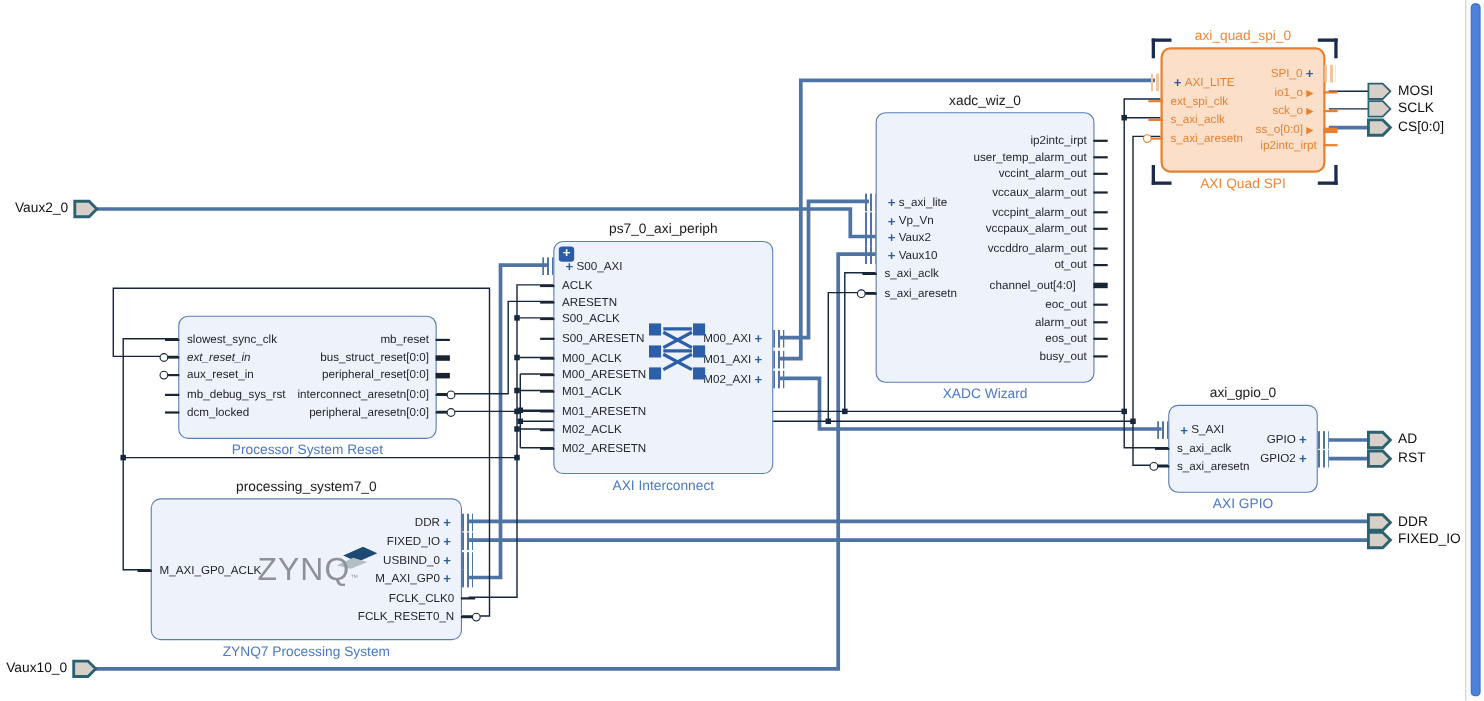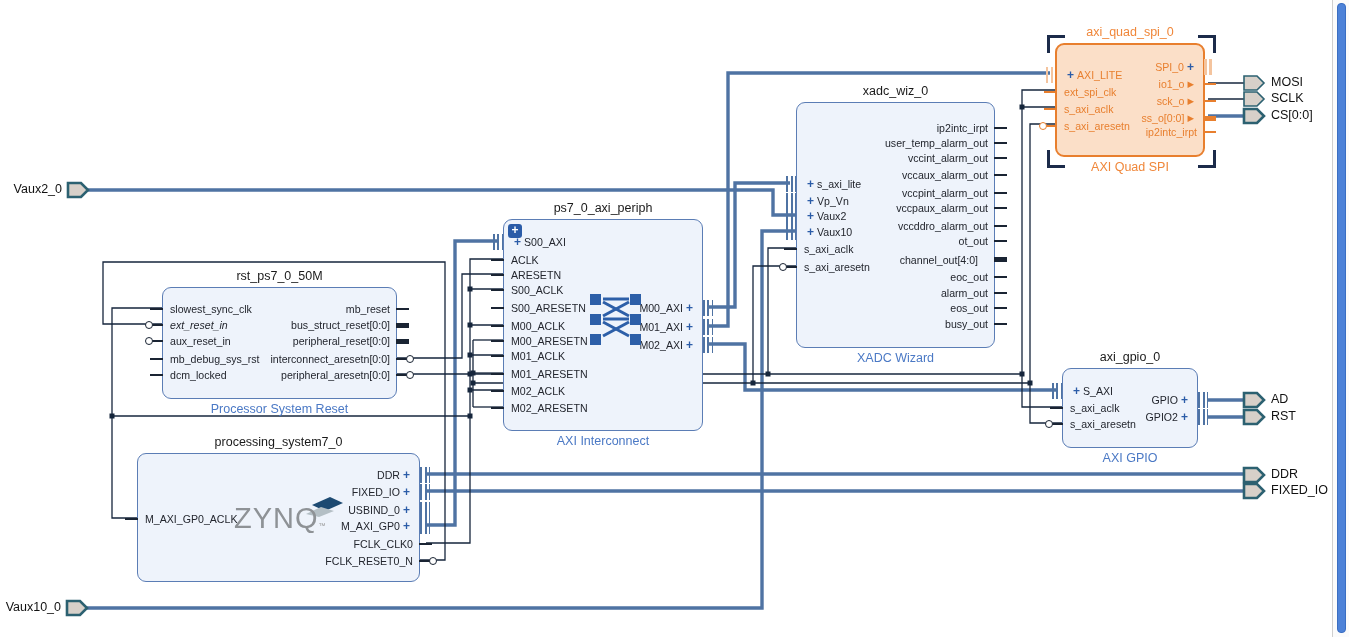--- a/index.html
+++ b/index.html
@@ -155,21 +155,20 @@
           <span>interconnect_aresetn[0:0]</span>
         </div>
         <div class="pin" style="width: 13px; height: 2px; top: 70px; right: -13px;"></div>
         <div class="pin circle" style="width: 6px; height: 6px; top: 66.5px; right: -18px;"></div>
         <div class="prow rside" style="right: 6px; top: 80px;">
           <span>peripheral_aresetn[0:0]</span>
         </div>
         <div class="pin" style="width: 13px; height: 2px; top: 86px; right: -13px;"></div>
         <div class="pin circle" style="width: 6px; height: 6px; top: 82.5px; right: -18px;"></div>
       </div>
-      <div class="btitle" style="left: 129.5px; top: 269px;">rst_ps7_0_50M</div>
       <div class="btype" style="left: 129.5px; top: 402px;">Processor System Reset</div>
       <div class="block blue" style="left: 137px; top: 453px; width: 283px; height: 129px;">
         <div class="prow" style="left: 7px; top: 58px;">
           <span>M_AXI_GP0_ACLK</span>
         </div>
         <div class="pin" style="width: 13px; height: 2px; top: 64px; left: -13px;"></div>
         <div class="prow rside" style="right: 6px; top: 14px;">
           <span class="plus">+</span>
           <span>DDR</span>
         </div>
@@ -198,20 +197,21 @@
         </div>
         <div class="pin" style="width: 13px; height: 2px; top: 106px; right: -13px;"></div>
         <div class="pin circle" style="width: 6px; height: 6px; top: 102.5px; right: -18px;"></div>
         <div class="zynq" style="left: 96px; top: 48px;">ZYNQ<span class="tm">™</span></div>
         <svg width="40" height="24" style="position: absolute; left: 168px; top: 42px;">
           <polygon points="6,9 24,1 37,7 19,15" fill="#1d4a72"></polygon>
           <polygon points="0,18 15,11 28,15 13,21" fill="#b4bfc5"></polygon>
         </svg>
       </div>
       <div class="btitle" style="left: 128.5px; top: 435px;">processing_system7_0</div>
+      <div class="btype" style="left: 128.5px; top: 585px;">ZYNQ7 Processing System</div>
       <div class="block blue" style="left: 503px; top: 219px; width: 200px; height: 212px;">
         <div class="badge" style="left: 4px; top: 4px;">+</div>
         <div class="prow" style="left: 7px; top: 15px;">
           <span class="plus">+</span>
           <span>S00_AXI</span>
         </div>
         <div class="pin iface" style="width: 10px; height: 16px; top: 14px; left: -11px;"></div>
         <div class="prow" style="left: 7px; top: 33px;">
           <span>ACLK</span>
         </div>

